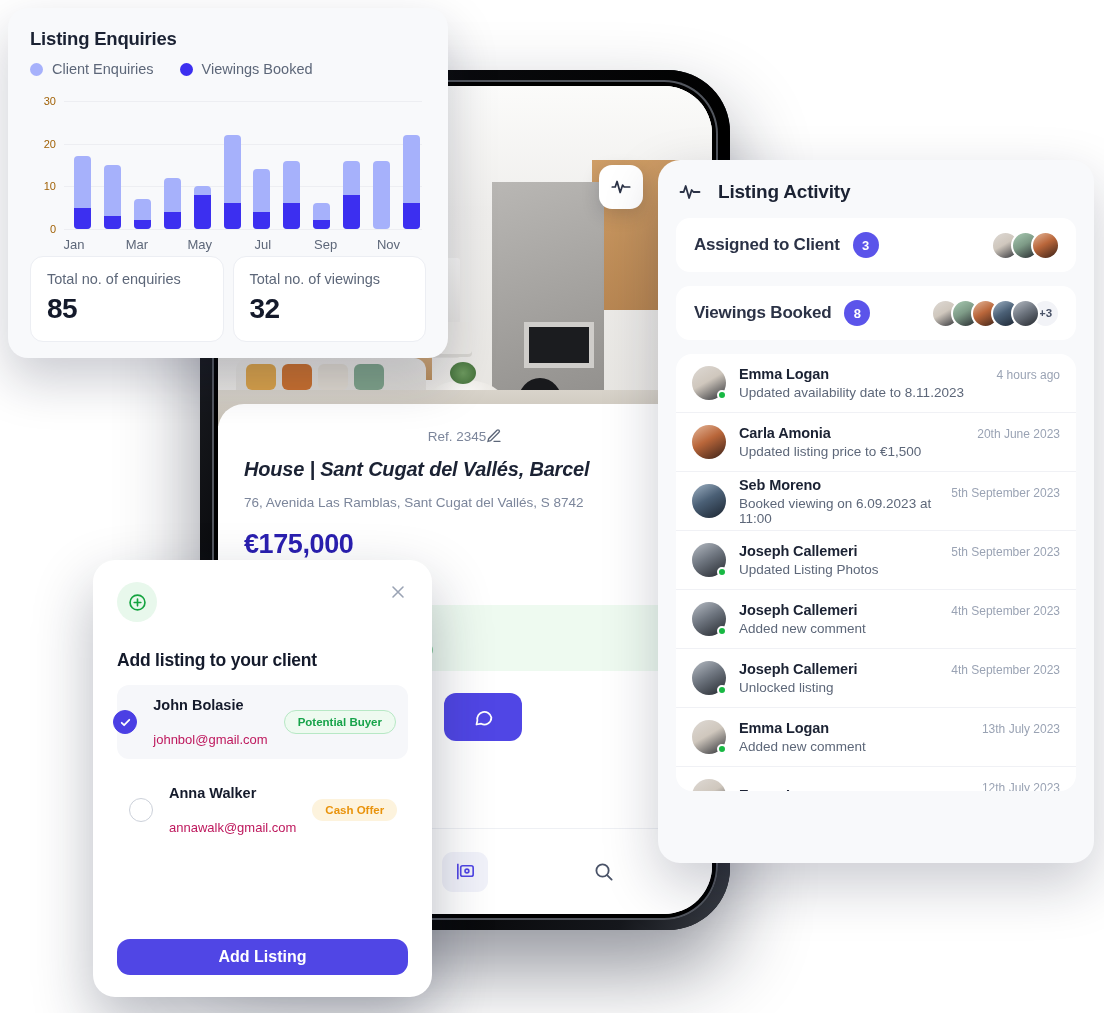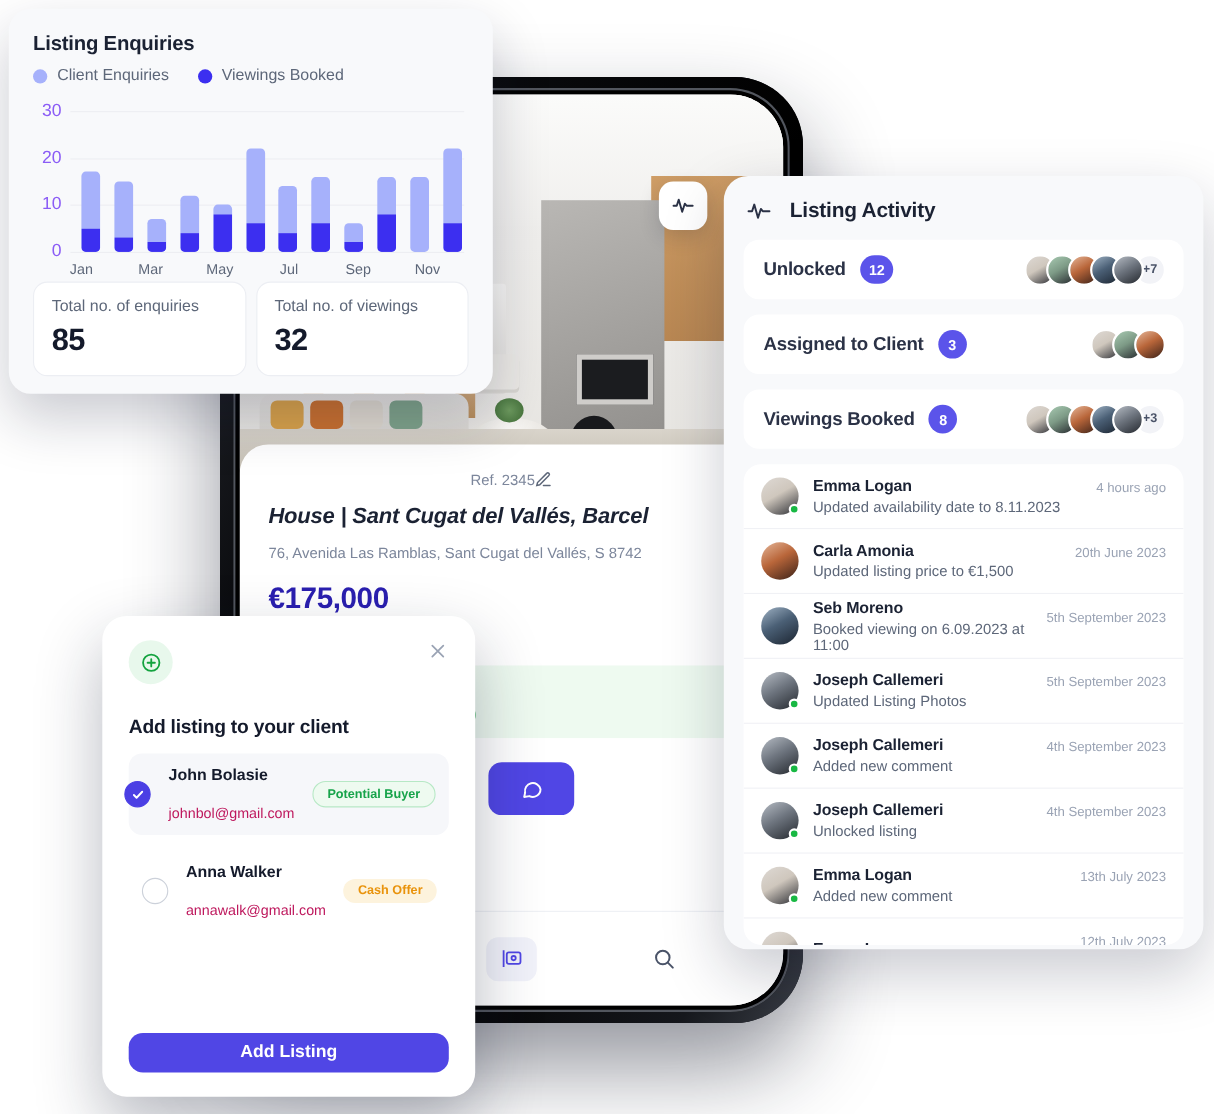--- a/index.html
+++ b/index.html
@@ -127,21 +127,21 @@
     padding:20px 22px 0; z-index:8;
   }
   .chart-title { font-size:18.5px; font-weight:700; color:#1b2233; letter-spacing:-.2px; }
   .legend { margin-top:11px; display:flex; gap:26px; align-items:center; }
   .legend-item { display:flex; gap:9px; align-items:center; font-size:14.5px; color:#5d6779; }
   .dot { width:13px; height:13px; border-radius:50%; }
   .dot.light { background:#a6b1fb; }
   .dot.dark  { background:#3c2ff0; }
 
   .plot { position:relative; margin-top:24px; height:128px; }
-  .ylab { position:absolute; left:0; font-size:16px; color:#8b5cf6; width:26px; text-align:right;
+  .ylab { position:absolute; left:0; font-size:11px; color:#a16207; width:26px; text-align:right;
     transform:translateY(-50%); }
   .gridline { position:absolute; left:34px; right:4px; height:1px; background:#edeef2; }
   .bars { position:absolute; left:44px; right:6px; bottom:0; height:128px;
     display:flex; align-items:flex-end; justify-content:space-between; }
   .bar { width:17px; border-radius:4px; overflow:hidden; display:flex; flex-direction:column;
     justify-content:flex-end; background:#a6b1fb; }
   .bar .fill { width:100%; background:#3c2ff0; }
   .xaxis { position:relative; margin-top:8px; height:20px; margin-left:44px; margin-right:6px; }
   .xlab { position:absolute; font-size:13px; color:#5d6779; transform:translateX(-50%); }
 
@@ -442,34 +442,20 @@
       <span>
         <svg width="24" height="24" viewBox="0 0 24 24" fill="none" stroke="#2b3246" stroke-width="1.8" stroke-linecap="round" stroke-linejoin="round">
             <path d="M2.5 12h3.2l2-6 3.4 12 2.6-8 1.7 2h6.1"></path>
           </svg>
       </span>
       <span class="act-head-title">Listing Activity</span>
     </div>
     <div id="stats">
         <div class="stat-card">
           <div class="stat-left">
-            <span class="stat-lab">Unlocked</span>
-            <span class="pill">12</span>
-          </div>
-          <div class="stack">
-            <div class="av" style="background: linear-gradient(150deg, rgb(222, 217, 212) 0%, rgb(207, 199, 189) 45%, rgb(43, 45, 51) 100%);"></div>
-            <div class="av" style="background: linear-gradient(150deg, rgb(169, 203, 179) 0%, rgb(125, 154, 134) 45%, rgb(35, 37, 43) 100%);"></div>
-            <div class="av" style="background: linear-gradient(150deg, rgb(229, 183, 154) 0%, rgb(185, 102, 58) 45%, rgb(58, 33, 24) 100%);"></div>
-            <div class="av" style="background: linear-gradient(150deg, rgb(159, 178, 196) 0%, rgb(75, 96, 118) 45%, rgb(27, 36, 48) 100%);"></div>
-            <div class="av" style="background: linear-gradient(150deg, rgb(182, 188, 196) 0%, rgb(111, 118, 128) 45%, rgb(36, 40, 46) 100%);"></div>
-            <div class="av-more">+7</div>
-          </div>
-        </div>
-        <div class="stat-card">
-          <div class="stat-left">
             <span class="stat-lab">Assigned to Client</span>
             <span class="pill">3</span>
           </div>
           <div class="stack">
             <div class="av" style="background: linear-gradient(150deg, rgb(222, 217, 212) 0%, rgb(207, 199, 189) 45%, rgb(43, 45, 51) 100%);"></div>
             <div class="av" style="background: linear-gradient(150deg, rgb(169, 203, 179) 0%, rgb(125, 154, 134) 45%, rgb(35, 37, 43) 100%);"></div>
             <div class="av" style="background: linear-gradient(150deg, rgb(229, 183, 154) 0%, rgb(185, 102, 58) 45%, rgb(58, 33, 24) 100%);"></div>
           </div>
         </div>
         <div class="stat-card">

